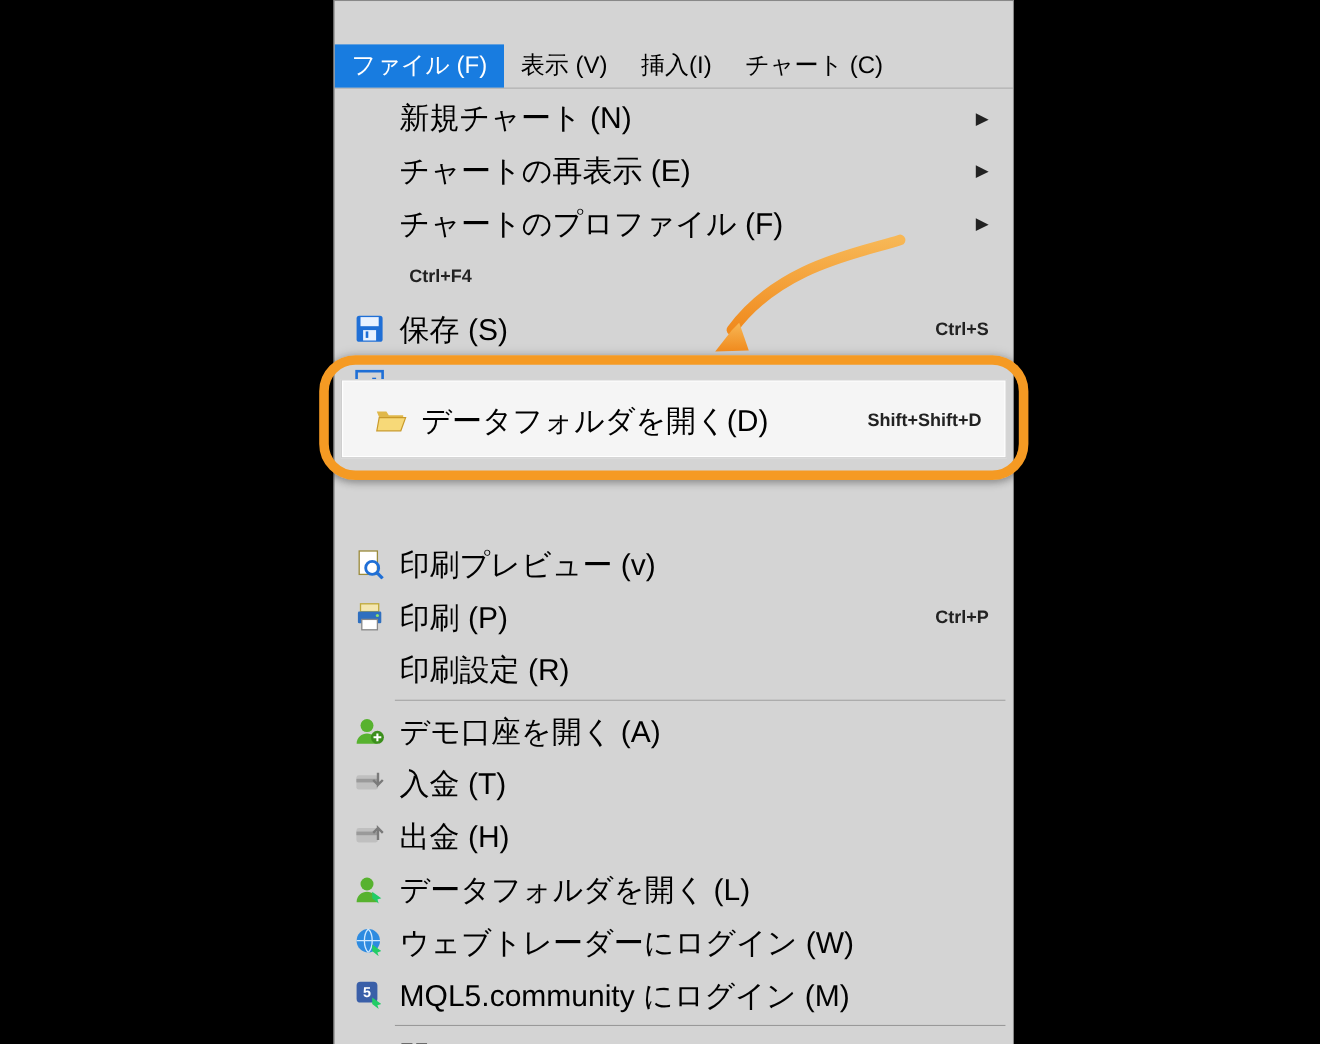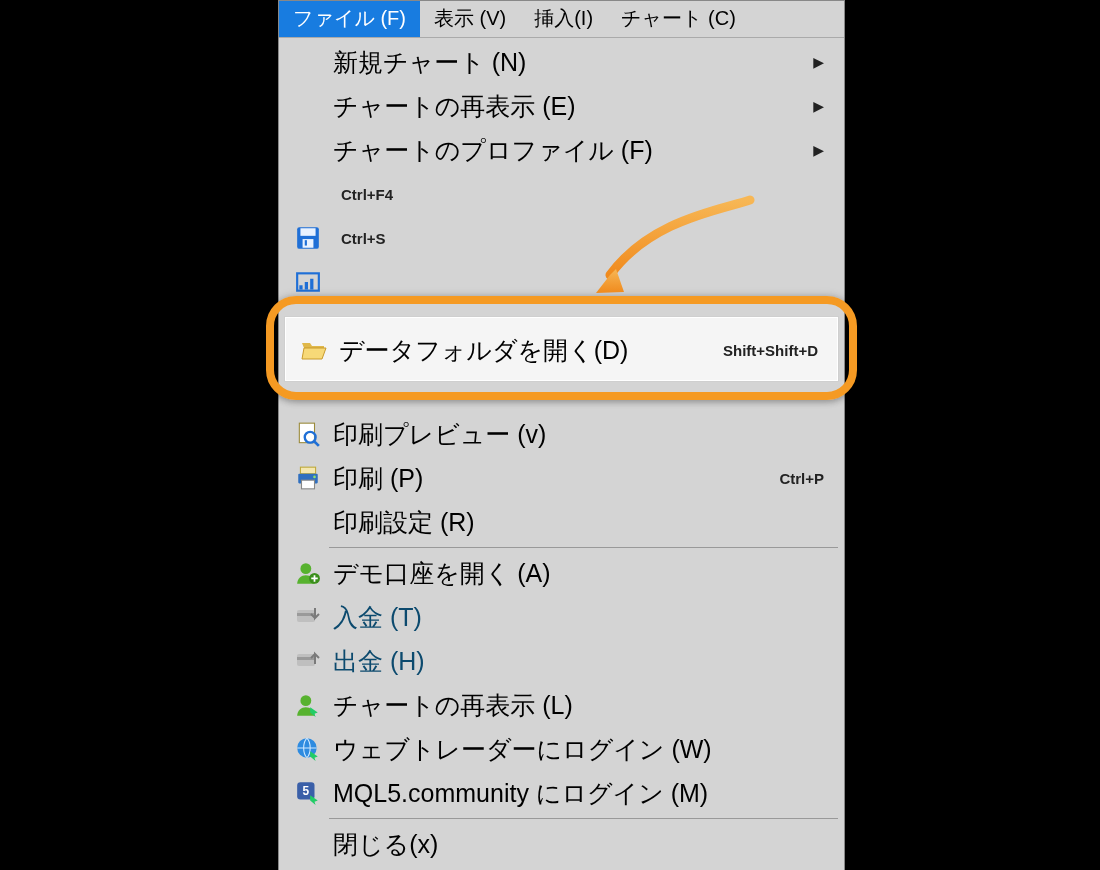--- a/index.html
+++ b/index.html
@@ -22,20 +22,21 @@
   .menubar {
     display: flex;
     background: #d4d4d4;
     border-bottom: 1px solid #aaa;
   }
   .menubar-item {
     padding: 4px 14px 5px 14px;
     font-size: 20px;
     cursor: default;
     white-space: nowrap;
+    margin-top: 36px;
   }
   .menubar-item.active {
     background: #187ce0;
     color: #fff;
   }
   .dropdown {
     background: #d4d4d4;
     padding: 2px 0 6px 0;
   }
   .menu-item {
@@ -69,21 +70,21 @@
     color: #222;
     margin-left: 12px;
     font-family: Arial, sans-serif;
   }
   .sep {
     height: 1px;
     background: #fff;
     border-top: 1px solid #999;
     margin: 3px 6px 3px 50px;
   }
-  .disabled .label { color: #0c4a6e; }
+  .disabled .label { color: #000000; }
 
   
   .highlight-box {
     position: absolute;
     border: 8px solid #f59a23;
     border-radius: 30px;
     box-shadow: 0 0 10px rgba(0,0,0,.15), 0 2px 6px rgba(0,0,0,.25);
     background: transparent;
     pointer-events: none;
   }
@@ -142,20 +143,21 @@
 
     <div class="menu-item">
       <span class="icon-slot">
         <svg width="26" height="26" viewBox="0 0 24 24">
             <rect x="2" y="2" width="20" height="20" rx="2" fill="#1f6fd6"></rect>
             <rect x="5" y="3" width="14" height="7" fill="#e9f2ff"></rect>
             <rect x="7" y="13" width="10" height="8" fill="#e9f2ff"></rect>
             <rect x="9" y="14" width="2" height="5" fill="#1f6fd6"></rect>
           </svg>
       </span>
+      <span class="label">保存 (S)</span>
       <span class="accel">Ctrl+S</span>
     </div>
 
     <div class="menu-item">
       <span class="icon-slot">
         <svg width="26" height="26" viewBox="0 0 24 24">
             <rect x="2" y="4" width="20" height="16" fill="none" stroke="#1f6fd6" stroke-width="2"></rect>
             <rect x="4" y="15" width="3" height="4" fill="#1f6fd6"></rect>
             <rect x="9" y="12" width="3" height="7" fill="#1f6fd6"></rect>
             <rect x="14" y="9" width="3" height="10" fill="#1f6fd6"></rect>
@@ -231,21 +233,21 @@
     </div>
 
     <div class="menu-item">
       <span class="icon-slot">
         <svg width="26" height="26" viewBox="0 0 24 24">
             <circle cx="10" cy="8" r="5" fill="#57b22f"></circle>
             <path d="M2 22c0-5 4-8 8-8s8 3 8 8z" fill="#57b22f"></path>
             <path d="M14 14l7 5-3 1 1 3-5-4z" fill="#2c6"></path>
           </svg>
       </span>
-      <span class="label">チャートの再表示 (L)</span>
+      <span class="label">データフォルダを開く (L)</span>
     </div>
 
     <div class="menu-item">
       <span class="icon-slot">
         <svg width="26" height="26" viewBox="0 0 24 24">
             <circle cx="11" cy="11" r="9" fill="#2e8be0"></circle>
             <path d="M2 11h18M11 2c4 4 4 14 0 18M11 2c-4 4-4 14 0 18" stroke="#cfe9ff" stroke-width="1" fill="none"></path>
             <path d="M14 14l7 5-3 1 1 3-5-4z" fill="#2c6"></path>
           </svg>
       </span>
@@ -267,21 +269,21 @@
 
     <div class="menu-item">
       <span class="icon-slot"></span>
       <span class="label">閉じる(x)</span>
     </div>
 
   </div>
 </div>
 
 <div class="highlight-inner" style="left:284px; top:316px; width:555px; height:66px;">
-  <div class="menu-item" style="height:66px; padding-left:8px;">
+  <div class="menu-item" style="height:66px; padding-left:20px;">
     <span class="icon-slot">
       <svg width="28" height="24" viewBox="0 0 28 24">
           <path d="M2 5h8l2 3h12v2H4z" fill="#e0b84a"></path>
           <path d="M4 10h22l-4 11H2z" fill="#f7d978" stroke="#c99a2b"></path>
         </svg>
     </span>
     <span class="label">データフォルダを開く(D)</span>
     <span class="accel">Shift+Shift+D</span>
   </div>
 </div>

